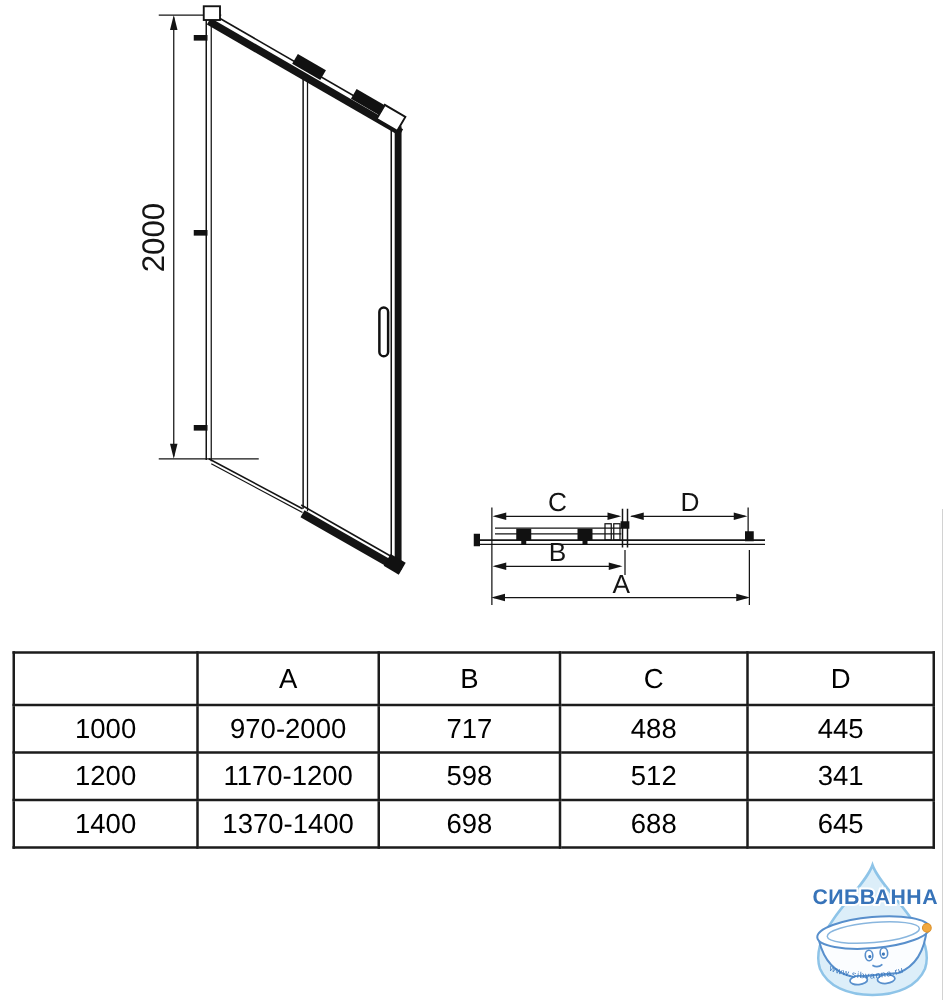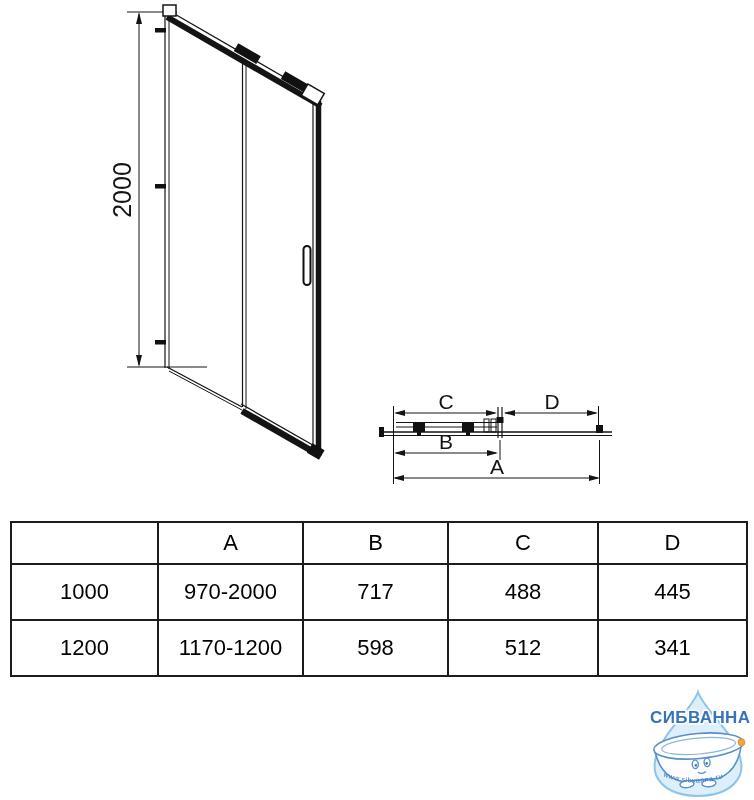--- a/index.html
+++ b/index.html
@@ -14,21 +14,21 @@
 
   .size-table {
     position: absolute; left: 10px; top: 521px; width: 736px;
     border-collapse: collapse; table-layout: fixed;
   }
   .size-table td {
     border: 2px solid #1c1c1c; text-align: center; vertical-align: middle;
     font-size: 22px; color: #000; background: transparent;
   }
   .size-table tr.hdr td { height: 42px; }
-  .size-table tr.datarow td { height: 56px; }
+  .size-table tr.datarow td { height: 38px; }
 
   .watermark {
     position: absolute; left: 646px; top: 686px; width: 108px; height: 114px;
     z-index: 5; pointer-events: none; opacity: 0.92;
   }
   .wm-brand {
     font-family: "Liberation Sans", sans-serif; font-weight: bold;
     paint-order: stroke; stroke: #ffffff; stroke-width: 3px;
   }
   .wm-url { font-family: "Liberation Sans", sans-serif; font-size: 7px; letter-spacing: 0.6px; }
@@ -166,20 +166,27 @@
         <td>488</td>
         <td>445</td>
       </tr>
       <tr class="datarow">
         <td>1200</td>
         <td>1170-1200</td>
         <td>598</td>
         <td>512</td>
         <td>341</td>
       </tr>
+      <tr class="datarow">
+        <td>1400</td>
+        <td>1370-1400</td>
+        <td>698</td>
+        <td>688</td>
+        <td>645</td>
+      </tr>
     </tbody>
   </table>
 
   <svg class="watermark" width="108" height="114" viewBox="0 0 108 114">
 
     <path d="M 52 6 C 56 18 72 33 83 49 C 93 63 98 77 94 89 C 88 103 72 110 52 110 C 32 110 16 103 10 89 C 6 77 11 63 21 49 C 32 33 48 18 52 6 Z" fill="#cfe8f8" fill-opacity="0.8" stroke="#85bfe6" stroke-width="2"></path>
 
     <g transform="rotate(-5 53 64)">
       <path d="M 9 62 Q 13 88 34 94 L 70 94 Q 91 88 96 60" fill="#ffffff" fill-opacity="0.9" stroke="#4a86c8" stroke-width="1.6"></path>
       <ellipse cx="53" cy="60" rx="45" ry="12.5" fill="#ffffff" stroke="#4a86c8" stroke-width="1.6"></ellipse>

